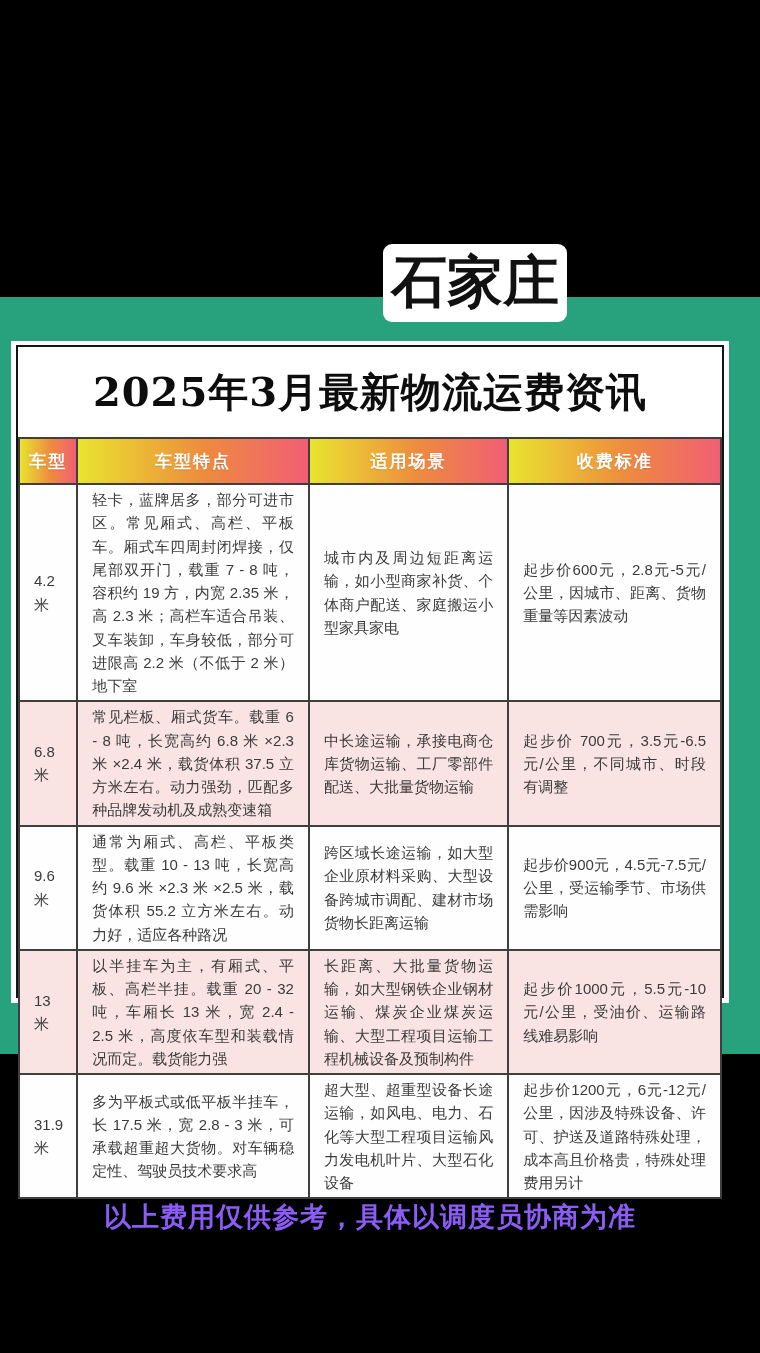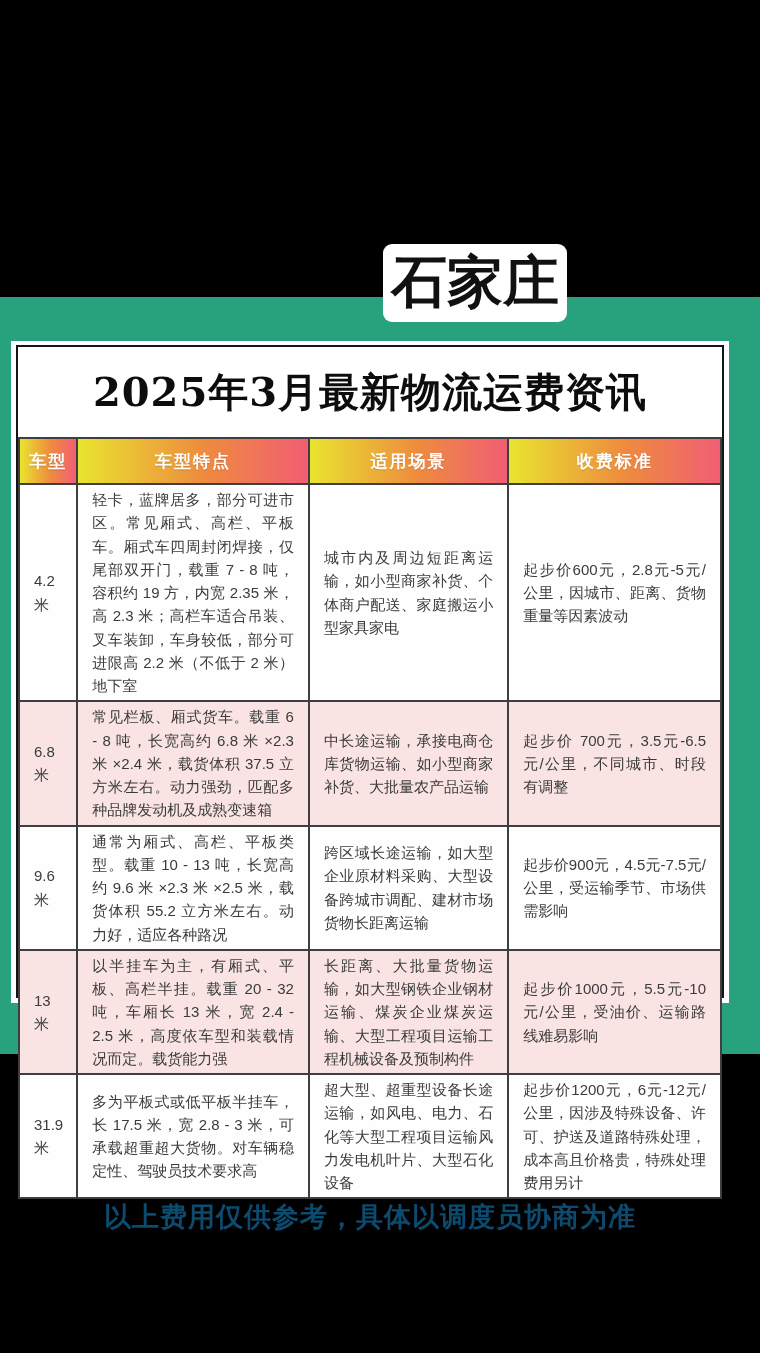--- a/index.html
+++ b/index.html
@@ -59,21 +59,21 @@
   tbody tr:nth-child(even) td{background:#f9e3e3;}
   tbody tr:nth-child(odd) td{background:#fefefe;}
   tr.r1 td{height:118px;}
   tr.r2 td{height:82px;}
   tr.r3 td{height:74px;}
   tr.r4 td{height:88px;}
   tr.r5 td{height:78px;}
   .footer{
     flex:1;display:flex;align-items:center;justify-content:center;
     font-family:"DejaVu Serif","Liberation Serif",serif;
-    font-weight:900;font-size:27px;color:#0c4a6e;letter-spacing:1px;text-align:right;
+    font-weight:900;font-size:27px;color:#8b5cf6;letter-spacing:1px;text-align:right;
   }
 </style>
 </head>
 <body>
 
 <div class="green-band"></div>
 
 <div class="city-badge">
   <span>石家庄</span>
 </div>
@@ -101,21 +101,21 @@
       <tbody>
         <tr class="r1">
           <td class="vtype">4.2 米</td>
           <td class="txt">轻卡，蓝牌居多，部分可进市区。常见厢式、高栏、平板车。厢式车四周封闭焊接，仅尾部双开门，载重 7 - 8 吨，容积约 19 方，内宽 2.35 米，高 2.3 米；高栏车适合吊装、叉车装卸，车身较低，部分可进限高 2.2 米（不低于 2 米）地下室</td>
           <td class="txt">城市内及周边短距离运输，如小型商家补货、个体商户配送、家庭搬运小型家具家电</td>
           <td class="txt">起步价600元，2.8元-5元/公里，因城市、距离、货物重量等因素波动</td>
         </tr>
         <tr class="r2">
           <td class="vtype">6.8 米</td>
           <td class="txt">常见栏板、厢式货车。载重 6 - 8 吨，长宽高约 6.8 米 ×2.3 米 ×2.4 米，载货体积 37.5 立方米左右。动力强劲，匹配多种品牌发动机及成熟变速箱</td>
-          <td class="txt">中长途运输，承接电商仓库货物运输、如小型商家补货、大批量农产品运输</td>
+          <td class="txt">中长途运输，承接电商仓库货物运输、工厂零部件配送、大批量货物运输</td>
           <td class="txt">起步价 700元，3.5元-6.5元/公里，不同城市、时段有调整</td>
         </tr>
         <tr class="r3">
           <td class="vtype">9.6 米</td>
           <td class="txt">通常为厢式、高栏、平板类型。载重 10 - 13 吨，长宽高约 9.6 米 ×2.3 米 ×2.5 米，载货体积 55.2 立方米左右。动力好，适应各种路况</td>
           <td class="txt">跨区域长途运输，如大型企业原材料采购、大型设备跨城市调配、建材市场货物长距离运输</td>
           <td class="txt">起步价900元，4.5元-7.5元/公里，受运输季节、市场供需影响</td>
         </tr>
         <tr class="r4">
           <td class="vtype">13 米</td>

